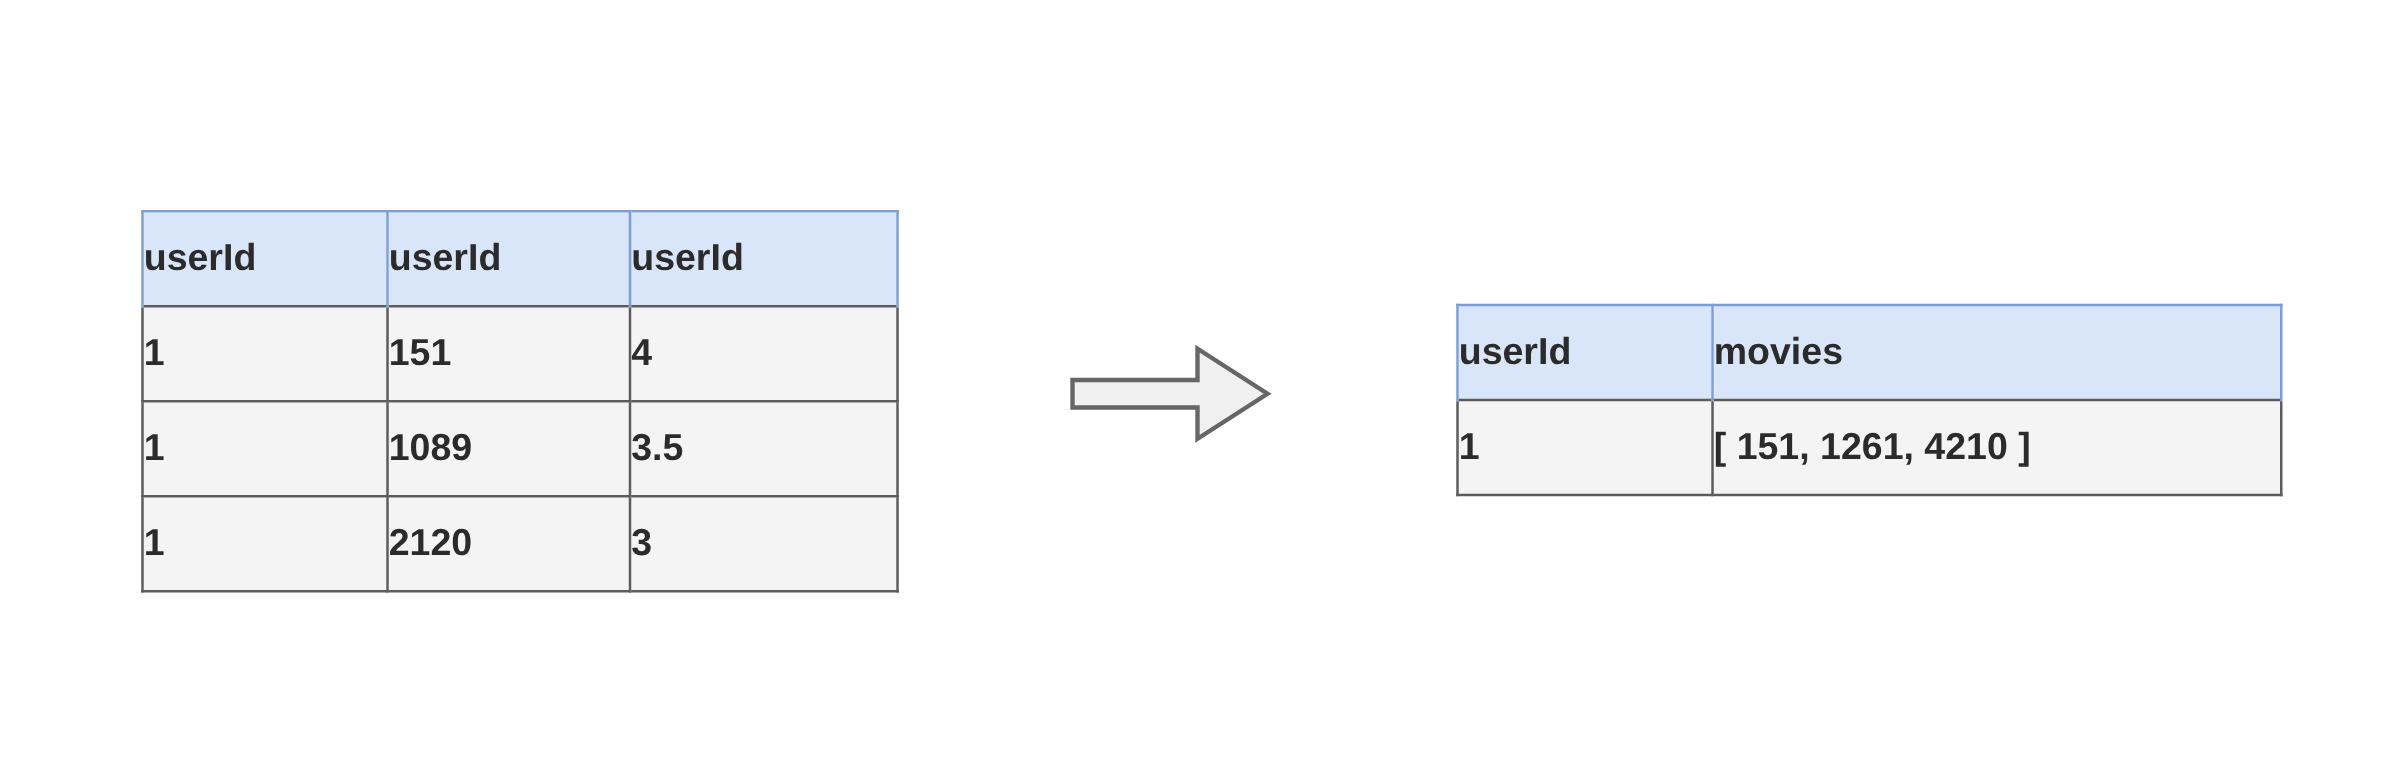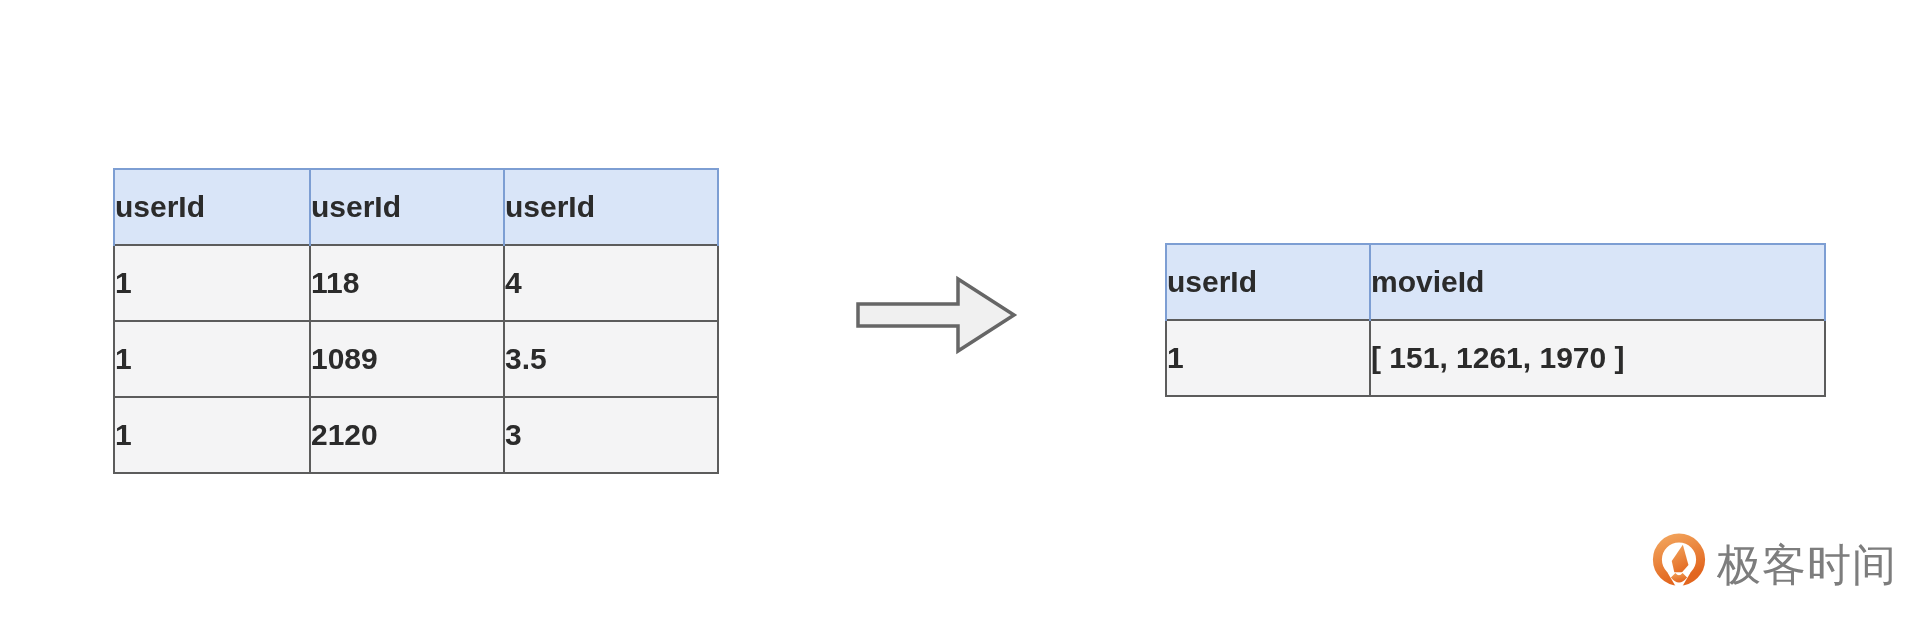--- a/index.html
+++ b/index.html
@@ -87,21 +87,21 @@
     <thead>
       <tr>
         <th>userId</th>
         <th>userId</th>
         <th>userId</th>
       </tr>
     </thead>
     <tbody>
       <tr>
         <td>1</td>
-        <td>118</td>
+        <td>151</td>
         <td>4</td>
       </tr>
       <tr>
         <td>1</td>
         <td>1089</td>
         <td>3.5</td>
       </tr>
       <tr>
         <td>1</td>
         <td>2120</td>
@@ -115,40 +115,25 @@
   </svg>
 
   <table class="data-tbl" id="aggregated-table">
     <colgroup>
       <col style="width:204px">
         <col style="width:455px">
     </colgroup>
     <thead>
       <tr>
         <th>userId</th>
-        <th>movieId</th>
+        <th>movies</th>
       </tr>
     </thead>
     <tbody>
       <tr>
         <td>1</td>
-        <td>[ 151, 1261, 1970 ]</td>
+        <td>[ 151, 1261, 4210 ]</td>
       </tr>
     </tbody>
   </table>
 
-  <div class="logo">
-    <svg class="logo-mark" viewBox="0 0 60 72" xmlns="http://www.w3.org/2000/svg">
-      <defs>
-        <linearGradient id="gk-grad" x1="0" y1="0" x2="0.4" y2="1">
-          <stop offset="0" stop-color="#f2a45c"></stop>
-          <stop offset="1" stop-color="#e2661f"></stop>
-        </linearGradient>
-      </defs>
-      <circle cx="30" cy="30" r="24" fill="none" stroke="url(#gk-grad)" stroke-width="10"></circle>
-      <path d="M 31 13 L 41 34 L 30 52 L 22 33 Z" fill="url(#gk-grad)" transform="rotate(10 30 32)"></path>
-      <polygon points="17,44 43,44 30,66" fill="#ffffff"></polygon>
-      <path d="M 21 50 Q 30 61 39 50 L 34 45 Q 30 50 26 45 Z" fill="url(#gk-grad)"></path>
-    </svg>
-    <span class="logo-text">极客时间</span>
-  </div>
 
 </div>
 
 </body></html>

